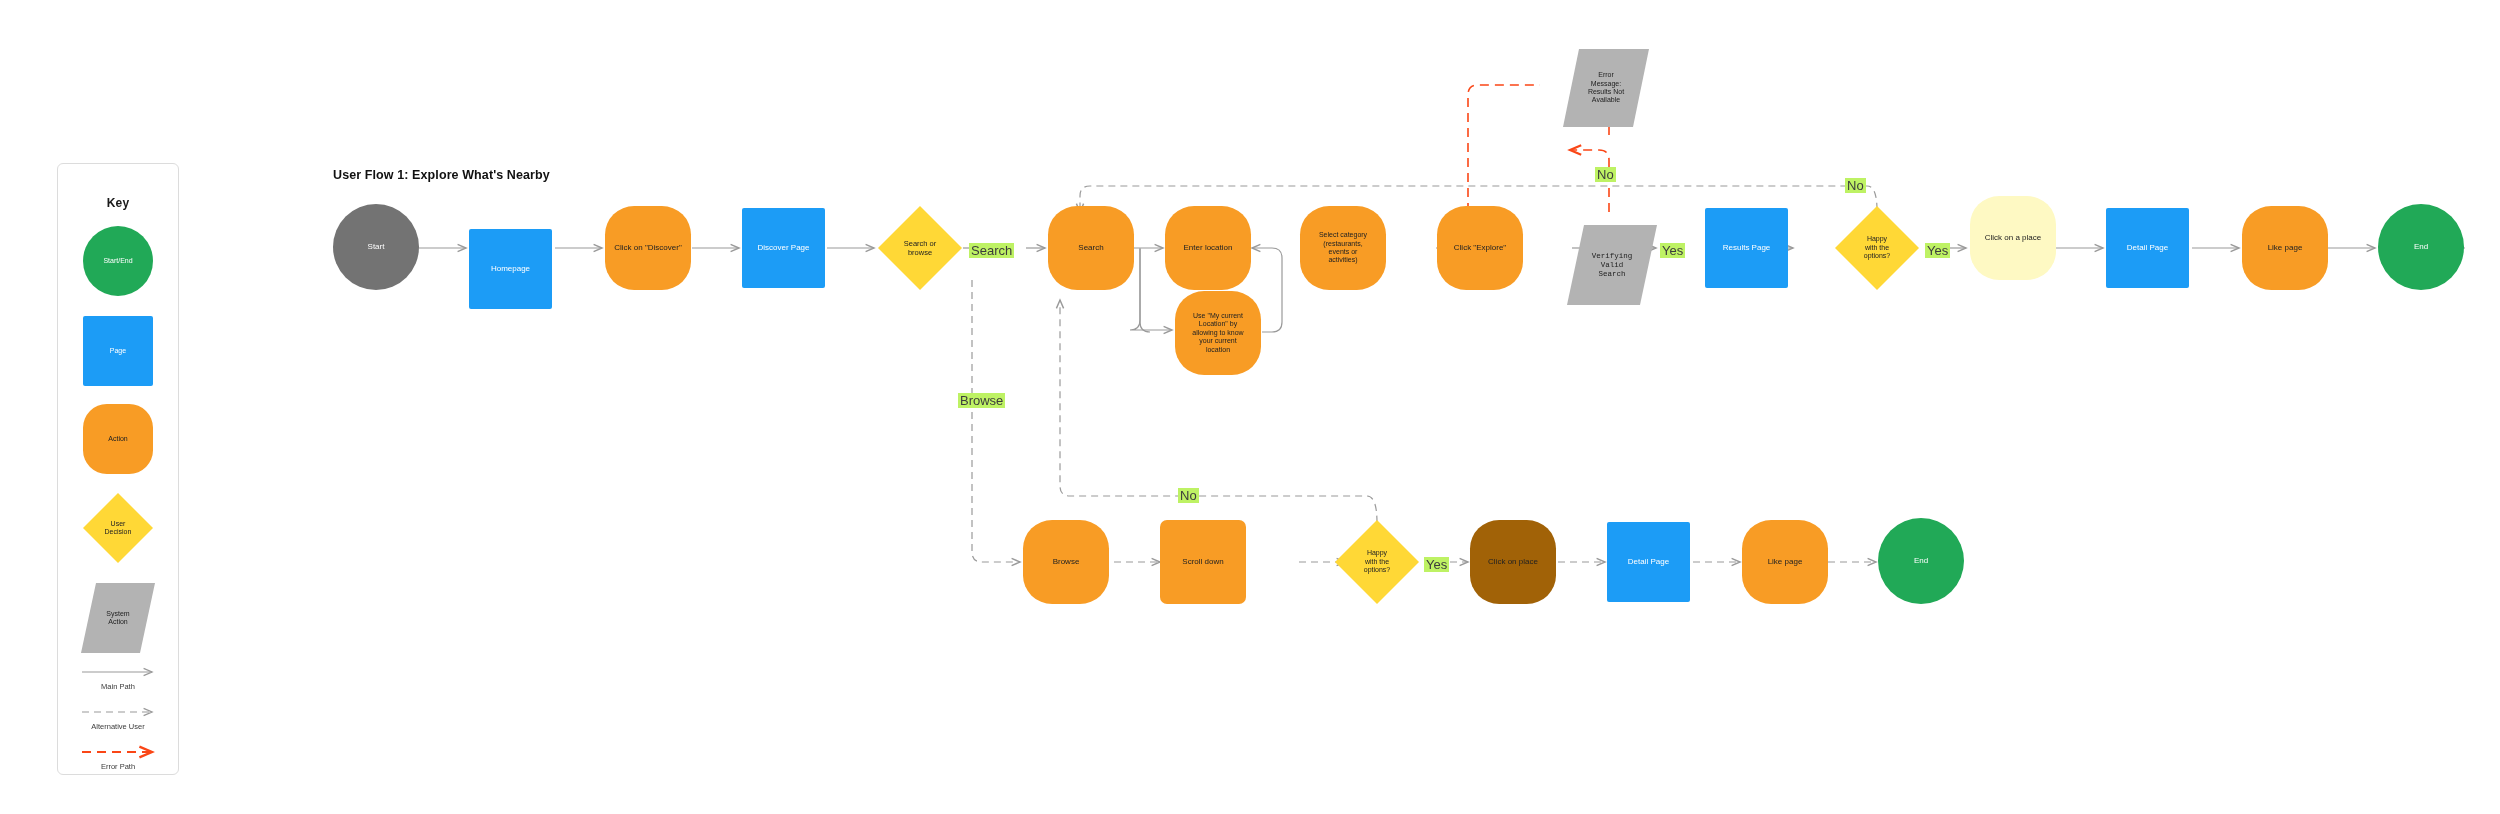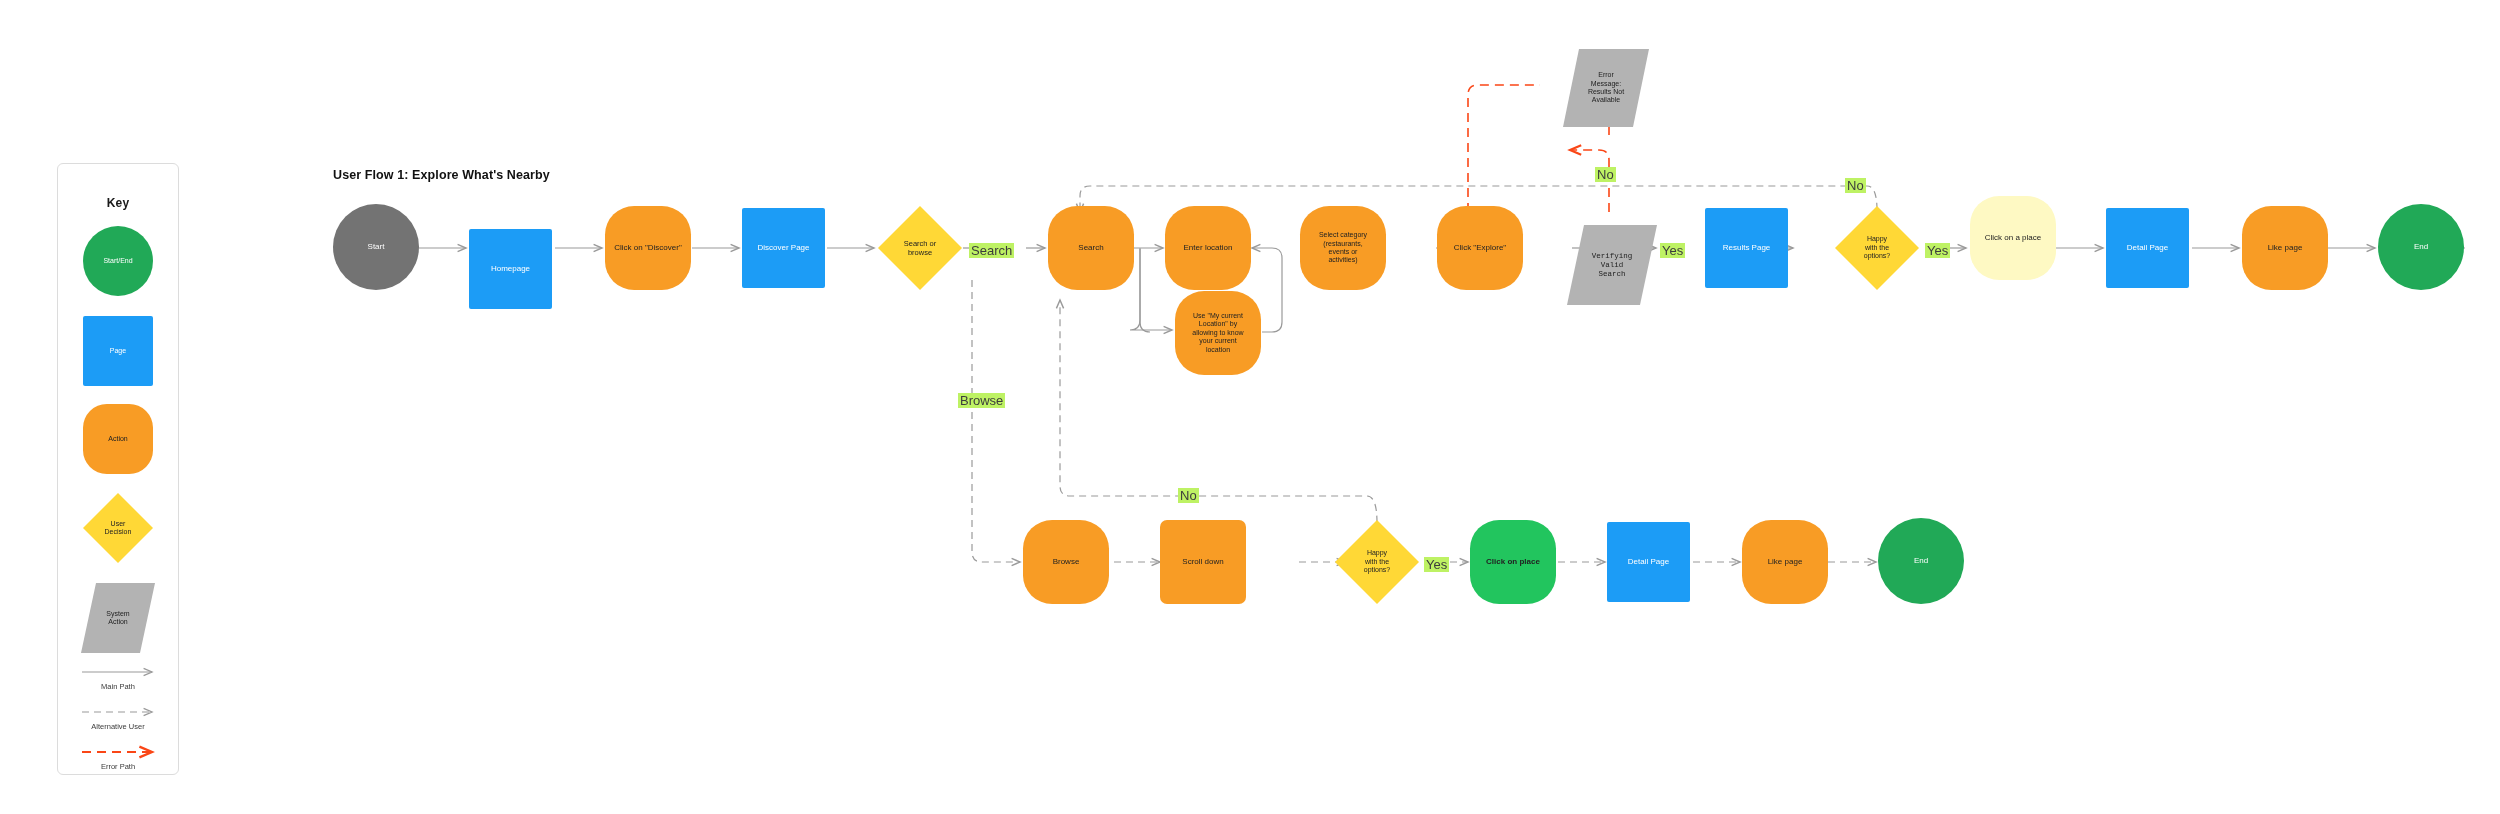--- a/index.html
+++ b/index.html
@@ -336,21 +336,21 @@
     <svg width="86" height="86" viewBox="0 0 86 86" style="position:absolute;left:0;top:0;">
       <polygon points="43,1 85,43 43,85 1,43" fill="#ffd836"></polygon>
     </svg>
     <span class="node-text" style="position:relative;color:#222222;font-size:7px;white-space:pre-line;">Happy
 with the
 options?</span>
   </div>
   <div class="edge-label" style="left:1424px;top:557px;">Yes</div>
   <div class="edge-label" style="left:1178px;top:488px;">No</div>
 
-  <div class="node shape-action" style="left:1470px;top:520px;width:86px;height:84px;background:#22c55e;color:#222222;font-size:8px;font-weight:bold;">
+  <div class="node shape-action" style="left:1470px;top:520px;width:86px;height:84px;background:#a16207;color:#222222;font-size:8px;">
     <span class="node-text">Click on place</span>
   </div>
 
   <div class="node shape-page" style="left:1607px;top:522px;width:83px;height:80px;background:#1c9cf6;color:#ffffff;font-size:8px;">
     <span class="node-text">Detail Page</span>
   </div>
 
   <div class="node shape-action" style="left:1742px;top:520px;width:86px;height:84px;background:#f89c25;color:#222222;font-size:8px;">
     <span class="node-text">Like page</span>
   </div>

